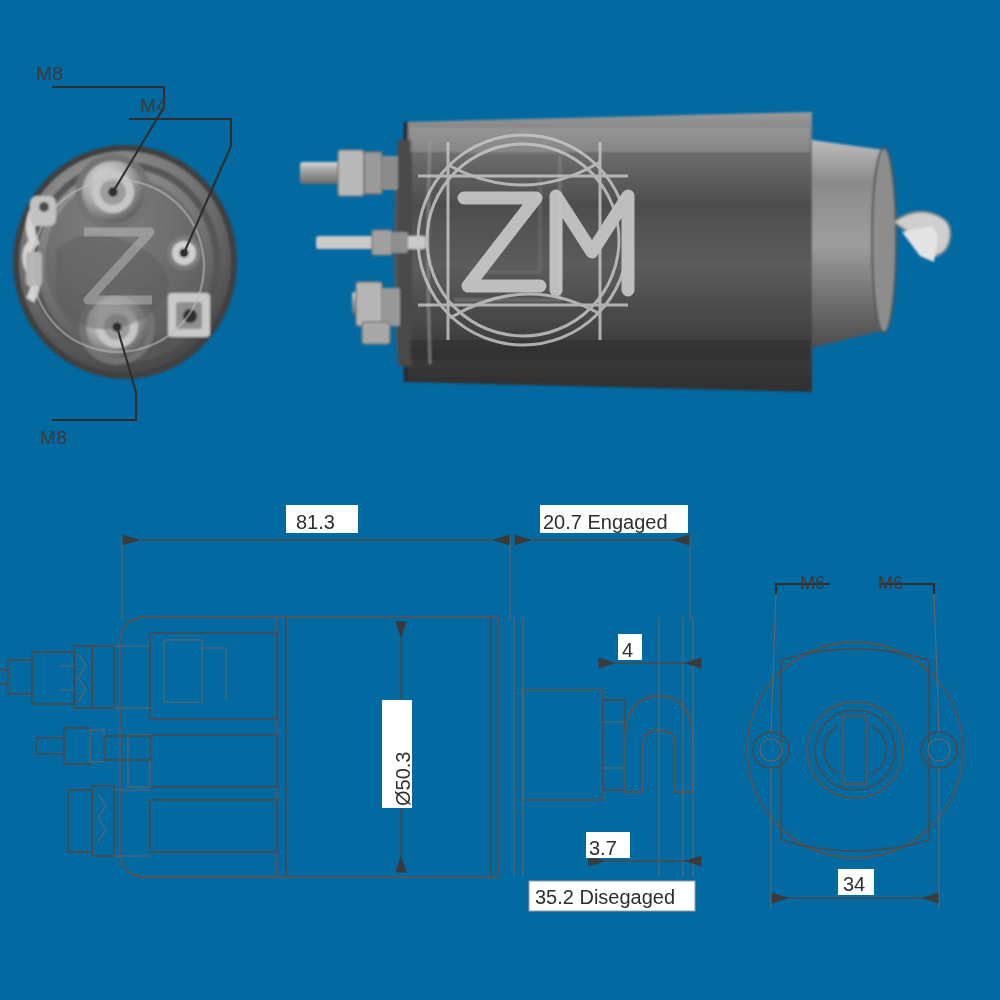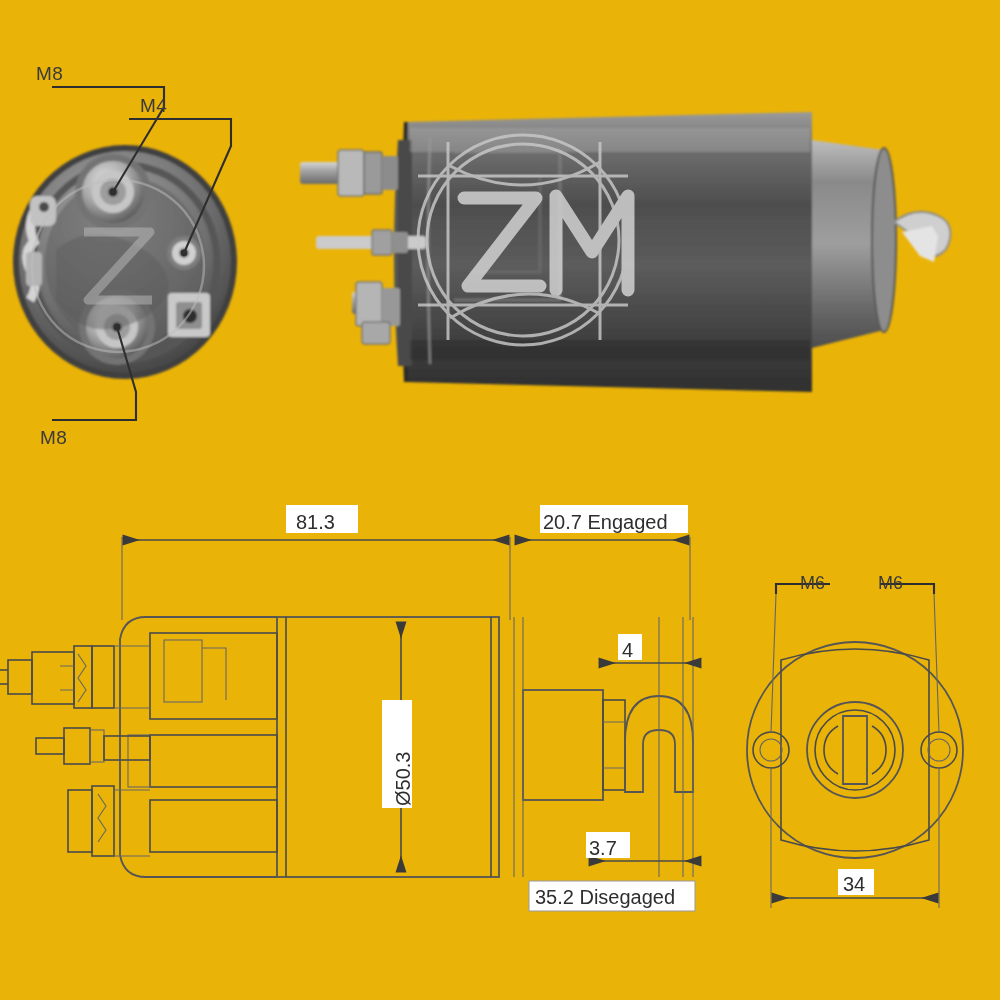--- a/index.html
+++ b/index.html
@@ -6,21 +6,21 @@
   * { box-sizing: border-box; }
   html, body {
     margin: 0; padding: 0;
     background: #ffffff;
     font-family: "Liberation Sans", sans-serif;
   }
   #page {
     position: relative;
     width: 1000px;
     height: 1000px;
-    background: #eab308;
+    background: #0369a1;
     overflow: hidden;
   }
   svg.layer {
     position: absolute;
     top: 0; left: 0;
     width: 1000px;
     height: 1000px;
   }
   .lbl {
     font-family: "Liberation Sans", sans-serif;

